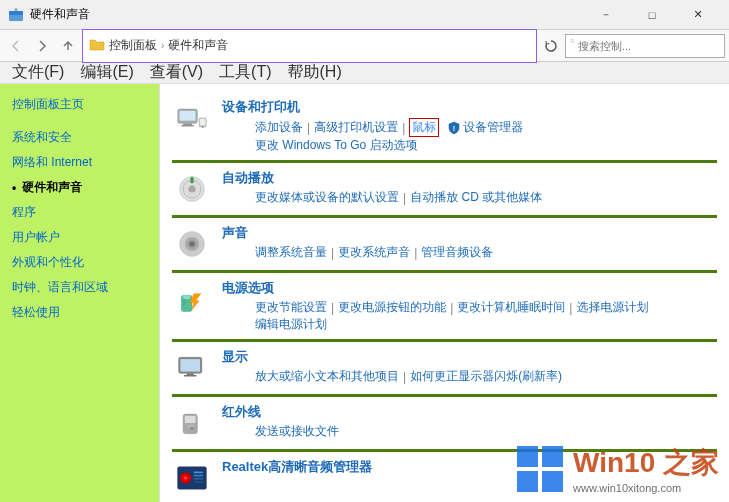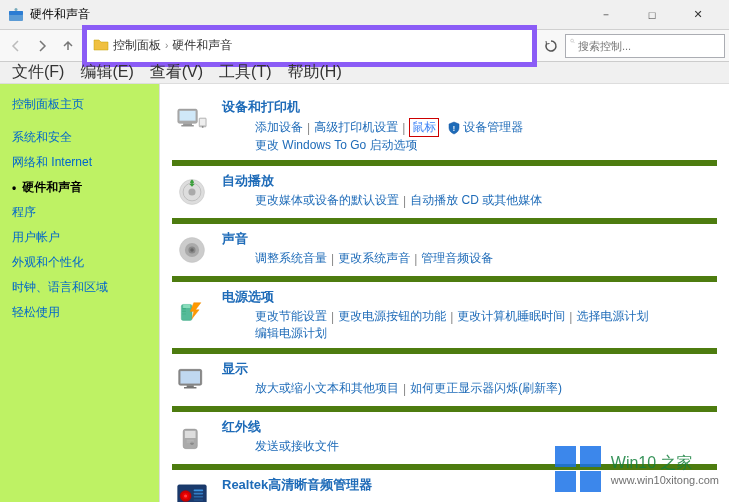--- a/index.html
+++ b/index.html
@@ -68,21 +68,21 @@
       align-items: center;
       justify-content: center;
       color: #555;
       font-size: 12px;
       border-radius: 2px;
     }
     .nav-btn.disabled { color: #bbb; cursor: default; }
     .address-input {
       flex: 1;
       height: 24px;
-      border: 5px solid #8b5cf6;
+      border: 1px solid #8b5cf6;
       background: #fff;
       padding: 16px 6px;
       font-size: 12px;
       font-family: "Microsoft YaHei", sans-serif;
       display: flex;
       align-items: center;
       text-align: right;
     }
     .address-content {
       display: flex;
@@ -183,21 +183,21 @@
       background: #fff;
       padding: 8px 12px;
       overflow-y: auto;
     }
 
     
     .category-item {
       display: flex;
       align-items: flex-start;
       padding: 6px 0;
-      border-bottom: 6px solid #4d7c0f;
+      border-bottom: 3px solid #4d7c0f;
       gap: 10px;
     }
     .category-icon {
       width: 40px;
       height: 40px;
       flex-shrink: 0;
       display: flex;
       align-items: center;
       justify-content: center;
     }
@@ -541,16 +541,16 @@
 </div>
 
 <div class="watermark">
   <svg class="win10-logo" viewBox="0 0 50 50">
     <rect x="2" y="2" width="21" height="21" fill="#1a73e8"></rect>
     <rect x="27" y="2" width="21" height="21" fill="#1a73e8"></rect>
     <rect x="2" y="27" width="21" height="21" fill="#1a73e8"></rect>
     <rect x="27" y="27" width="21" height="21" fill="#1a73e8"></rect>
   </svg>
   <div>
-    <div class="win10-text" style="font-size:16px;font-weight:normal;color:#15803d;">Win10 之家</div>
+    <div class="win10-text" style="font-size:28px;font-weight:bold;color:#c2410c;">Win10 之家</div>
     <div class="win10-sub">www.win10xitong.com</div>
   </div>
 </div>
 
 </body></html>

